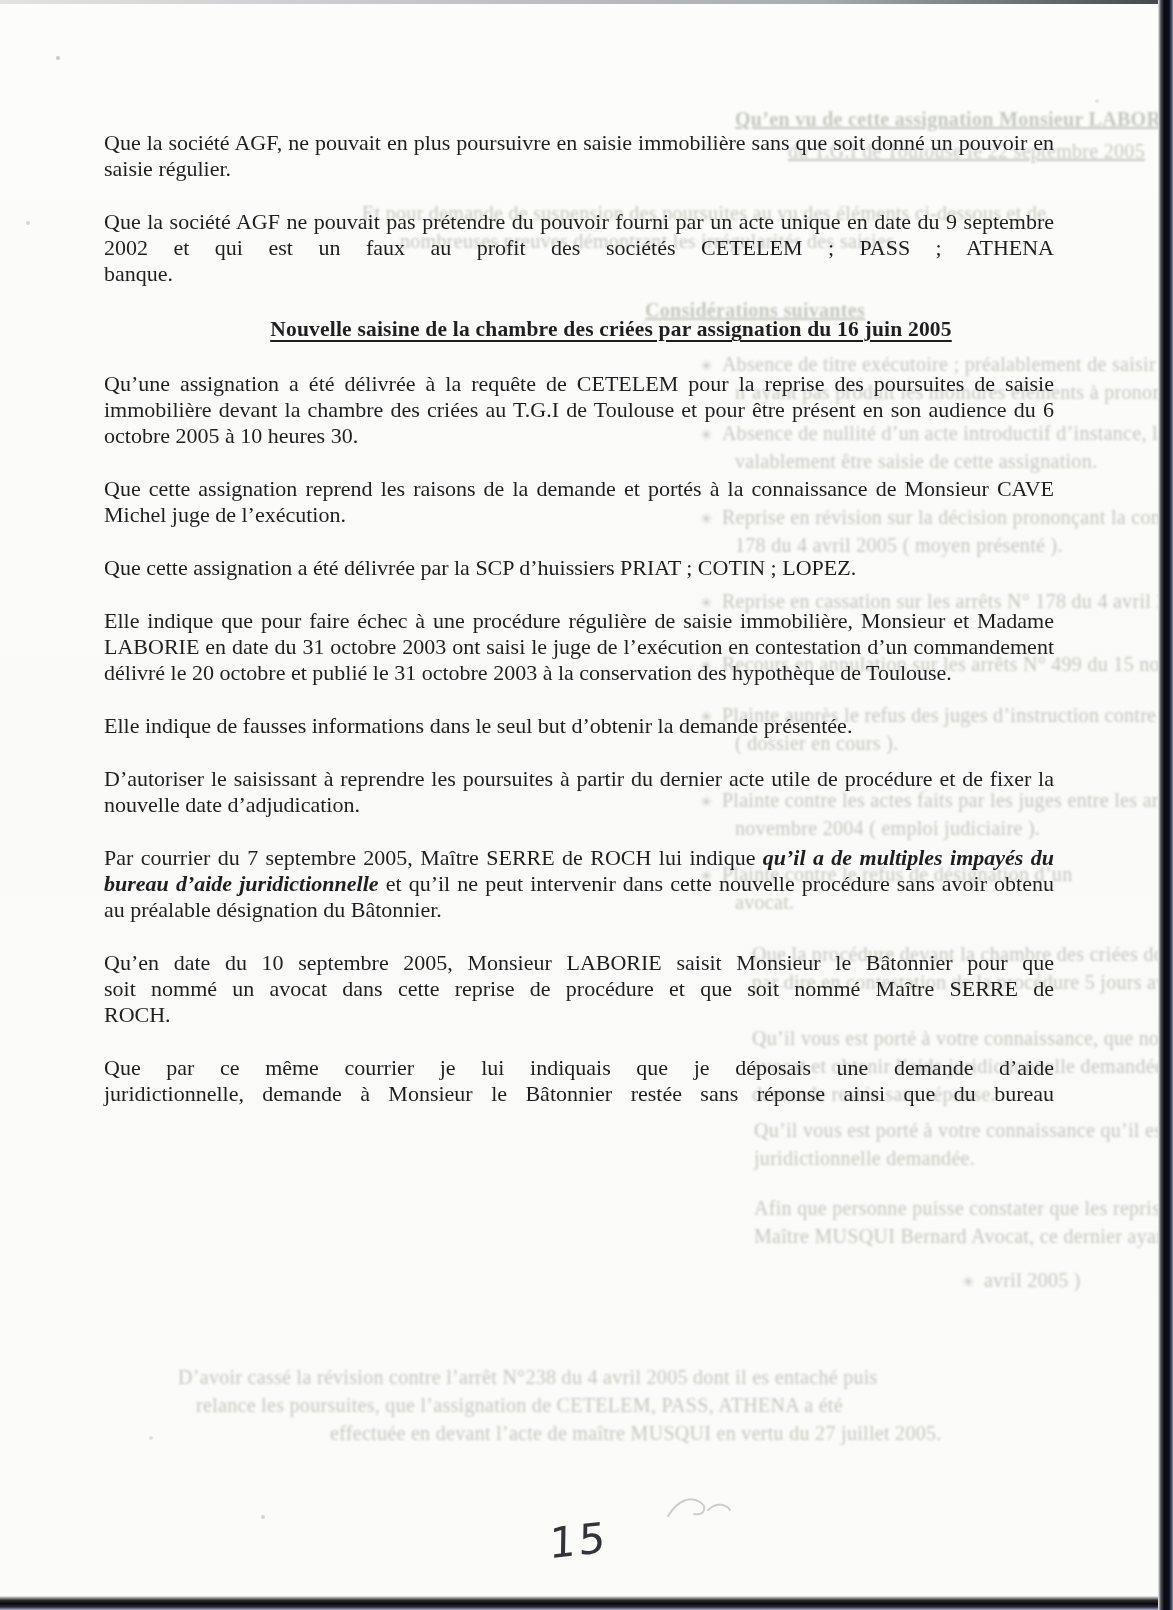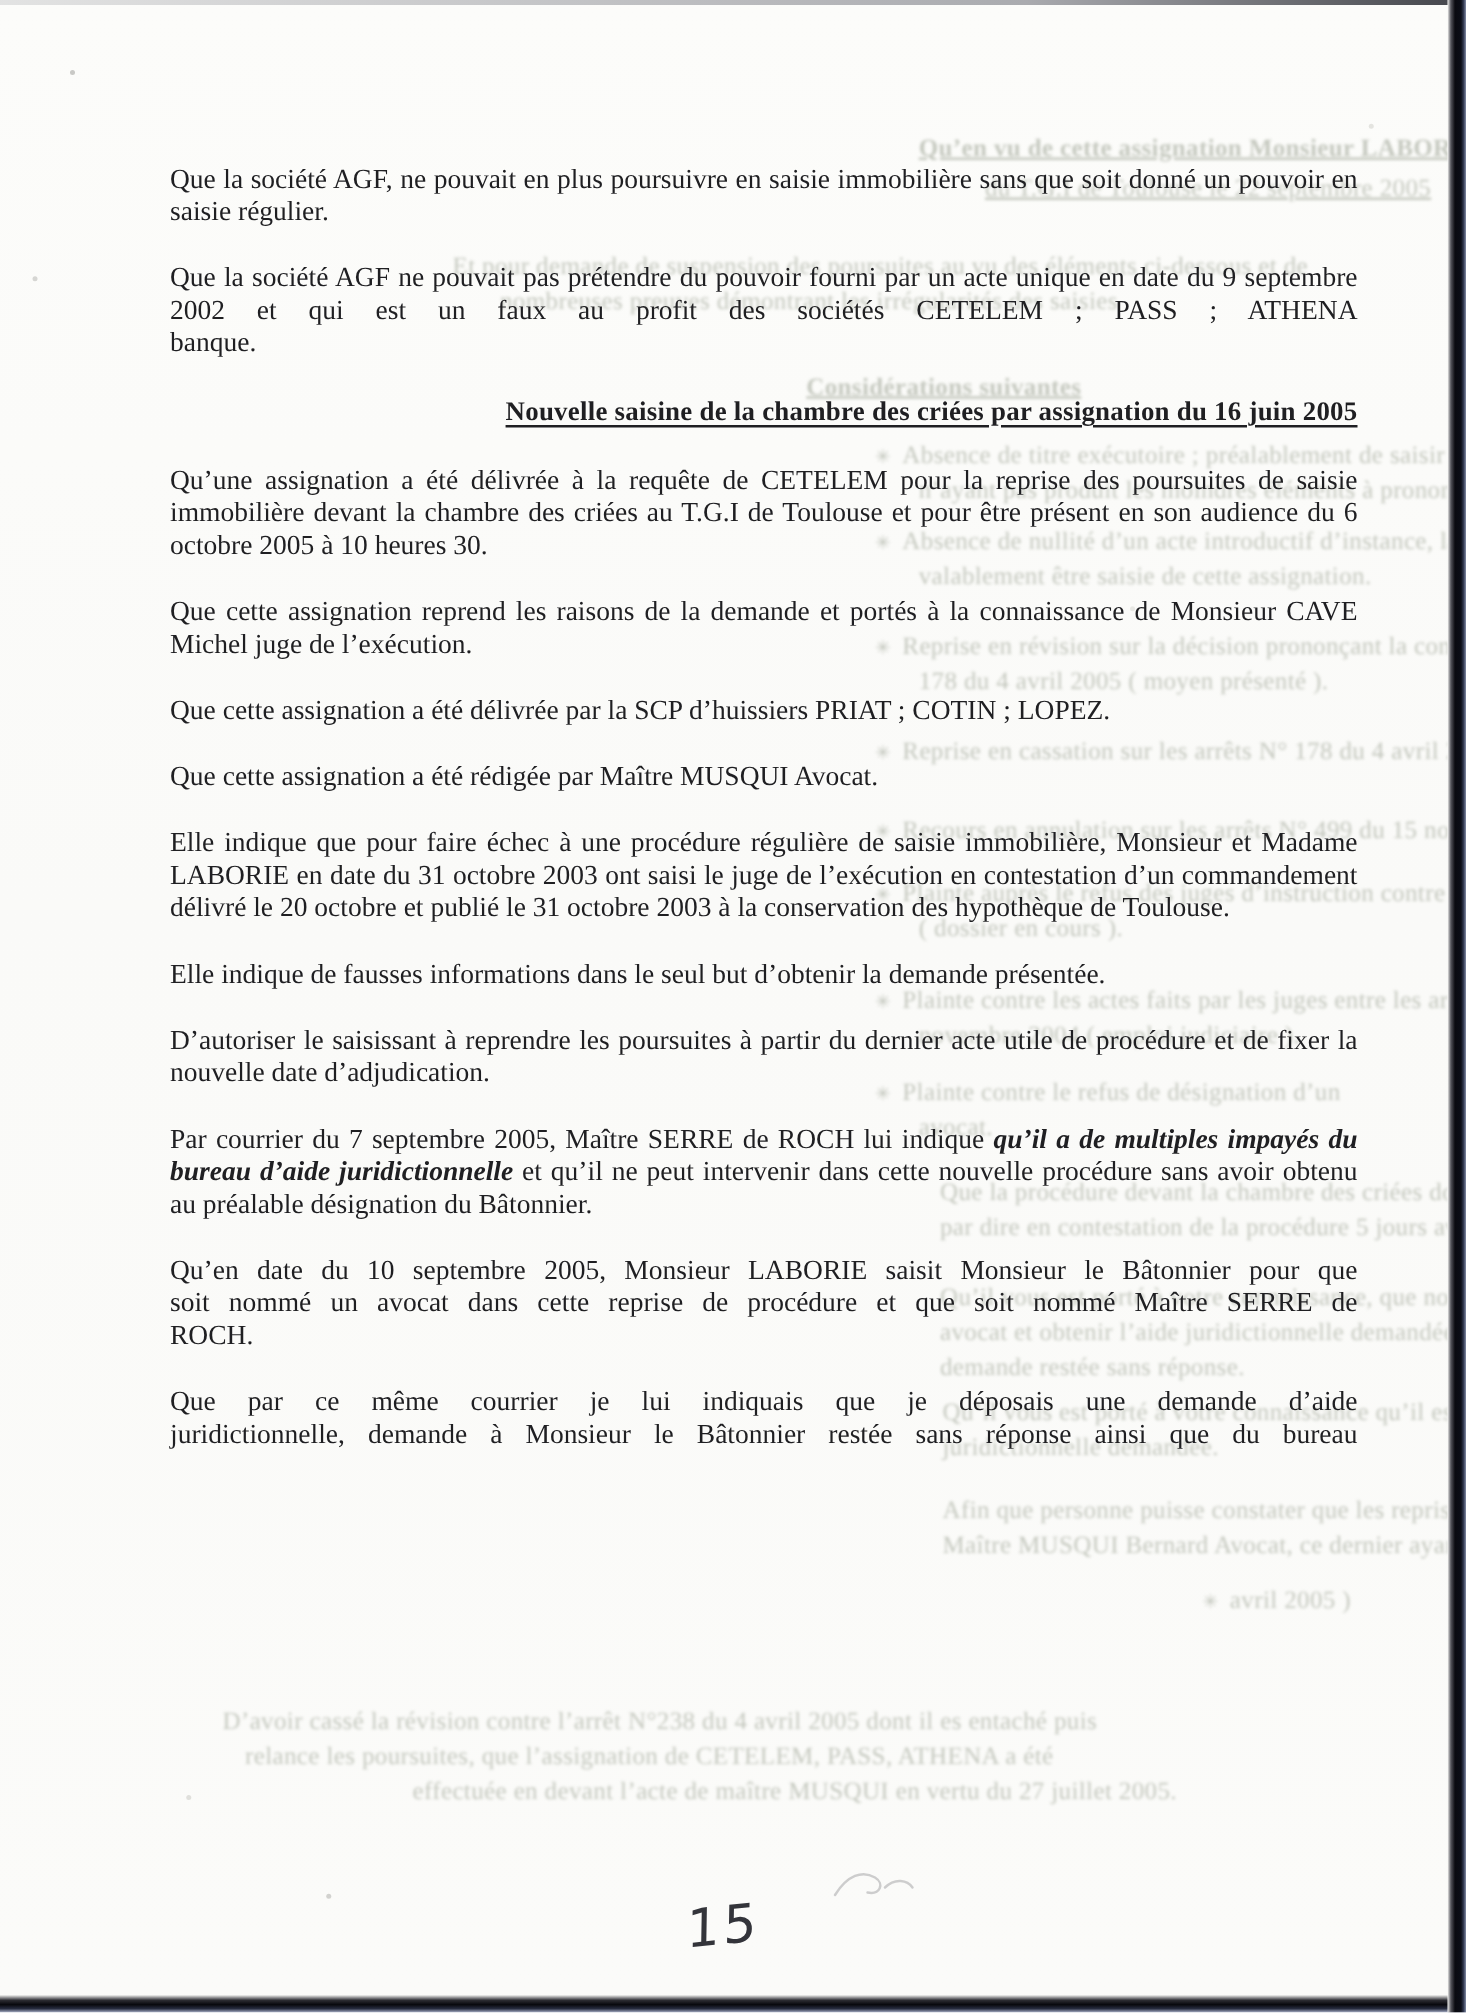--- a/index.html
+++ b/index.html
@@ -19,27 +19,27 @@
   .speck{position:absolute;left:0;top:0;width:2px;height:2px;border-radius:50%;z-index:3;
     box-shadow:57px 57px 0 1px #c9c9c6, 27px 222px 0 1px #d6d6d3, 1096px 100px 0 1px #e4e4e0,
                262px 1516px 0 1px #d2d2cf, 150px 1437px 0 1px #e0e0dc, 905px 486px 0 1px #e8e8e4;}
   
   #ghost-layer{position:absolute;inset:0;z-index:1;}
   .ghost{position:absolute;white-space:nowrap;font-size:20px;line-height:24px;
     color:#8e9584;opacity:.5;filter:blur(1.2px);letter-spacing:.3px;}
   .ghost .gb{margin-right:9px;font-size:15px;}
   
   .content{position:absolute;left:104px;top:130px;width:950px;z-index:10;
-    font-size:22px;line-height:26px;text-align:justify;margin-left:32px;}
+    font-size:22px;line-height:26px;text-align:justify;}
   .content p{margin:0 0 27px;}
   .seg{display:block;text-align:justify;text-align-last:justify;}
   .segL{display:block;text-align:justify;text-align-last:left;}
   .bi{font-weight:700;font-style:italic;}
   h1.doc-heading{margin:0 0 27px 64px;font-size:21.5px;line-height:30px;font-weight:700;
-    white-space:nowrap;letter-spacing:.2px;text-align:right;
+    white-space:nowrap;letter-spacing:.2px;text-align:center;
     text-decoration:underline;text-decoration-thickness:2px;text-underline-offset:4px;}
   
   .pagenum{position:absolute;left:549px;top:1516px;z-index:11;
     font-family:"DejaVu Sans",sans-serif;font-size:42px;color:#33343a;
     transform:rotate(-6deg) skewX(-7deg);letter-spacing:3px;}
   .penmark{position:absolute;left:664px;top:1494px;z-index:2;opacity:.28;}
 </style>
 </head>
 <body>
 
@@ -94,21 +94,20 @@
 
 
   <h1 class="doc-heading">Nouvelle saisine de la chambre des criées par assignation du 16 juin 2005</h1>
 
   <p>Qu’une assignation a été délivrée à la requête de CETELEM pour la reprise des poursuites de saisie immobilière devant la chambre des criées au T.G.I de Toulouse et pour être présent en son audience du 6 octobre 2005 à 10 heures 30.</p>
 
   <p>Que cette assignation reprend les raisons de la demande et portés à la connaissance de Monsieur CAVE Michel juge de l’exécution.</p>
 
   <p>Que cette assignation a été délivrée par la SCP d’huissiers PRIAT ; COTIN ; LOPEZ.</p>
 
-  <p>Que cette assignation a été rédigée par Maître MUSQUI Avocat.</p>
 
   <p>Elle indique que pour faire échec à une procédure régulière de saisie immobilière, Monsieur et Madame LABORIE en date du 31 octobre 2003 ont saisi le juge de l’exécution en contestation d’un commandement délivré le 20 octobre et publié le 31 octobre 2003 à la conservation des hypothèque de Toulouse.</p>
 
   <p>Elle indique de fausses informations dans le seul but d’obtenir la demande présentée.</p>
 
   <p>D’autoriser le saisissant à reprendre les poursuites à partir du dernier acte utile de procédure et de fixer la nouvelle date d’adjudication.</p>
 
 
   <p><span>Par courrier du 7 septembre 2005, Maître SERRE de ROCH lui indique </span><span class="bi">qu’il a de multiples impayés du bureau d’aide juridictionnelle</span><span> et qu’il ne peut intervenir dans cette nouvelle procédure sans avoir obtenu au préalable désignation du Bâtonnier.</span></p>
 

